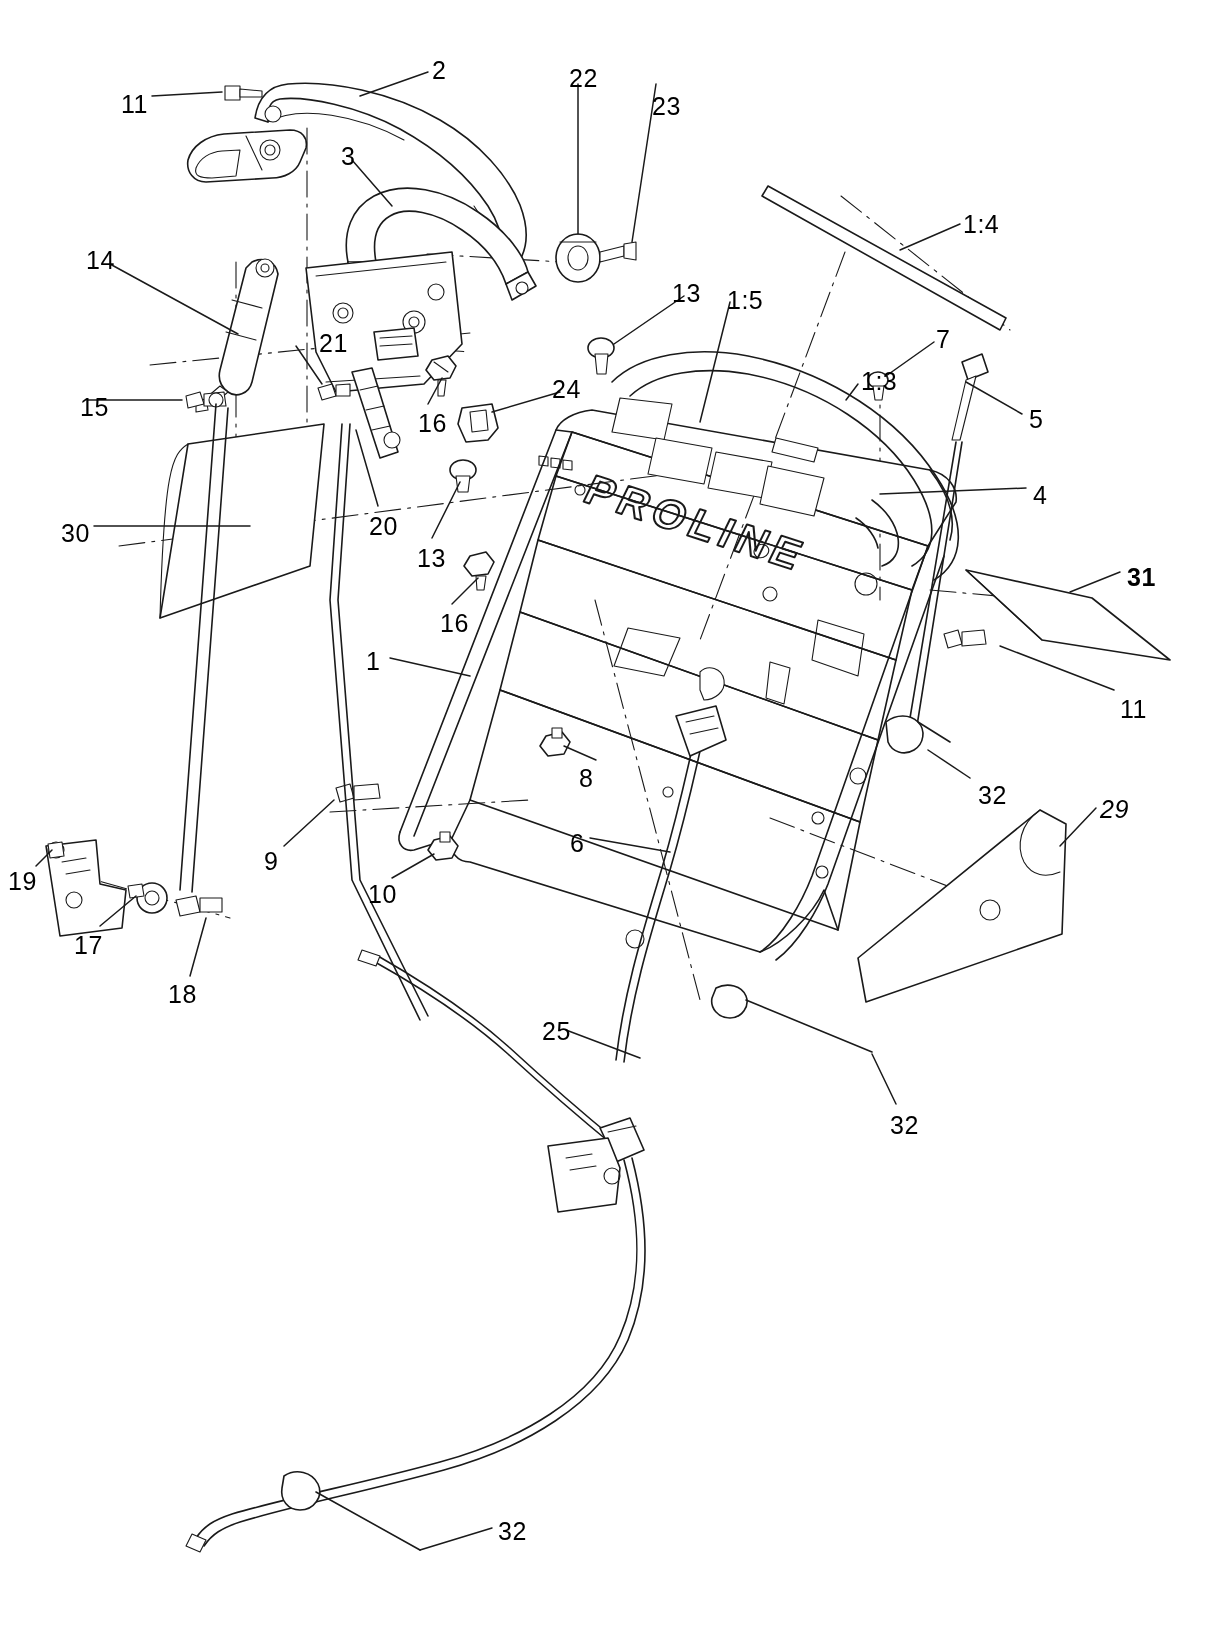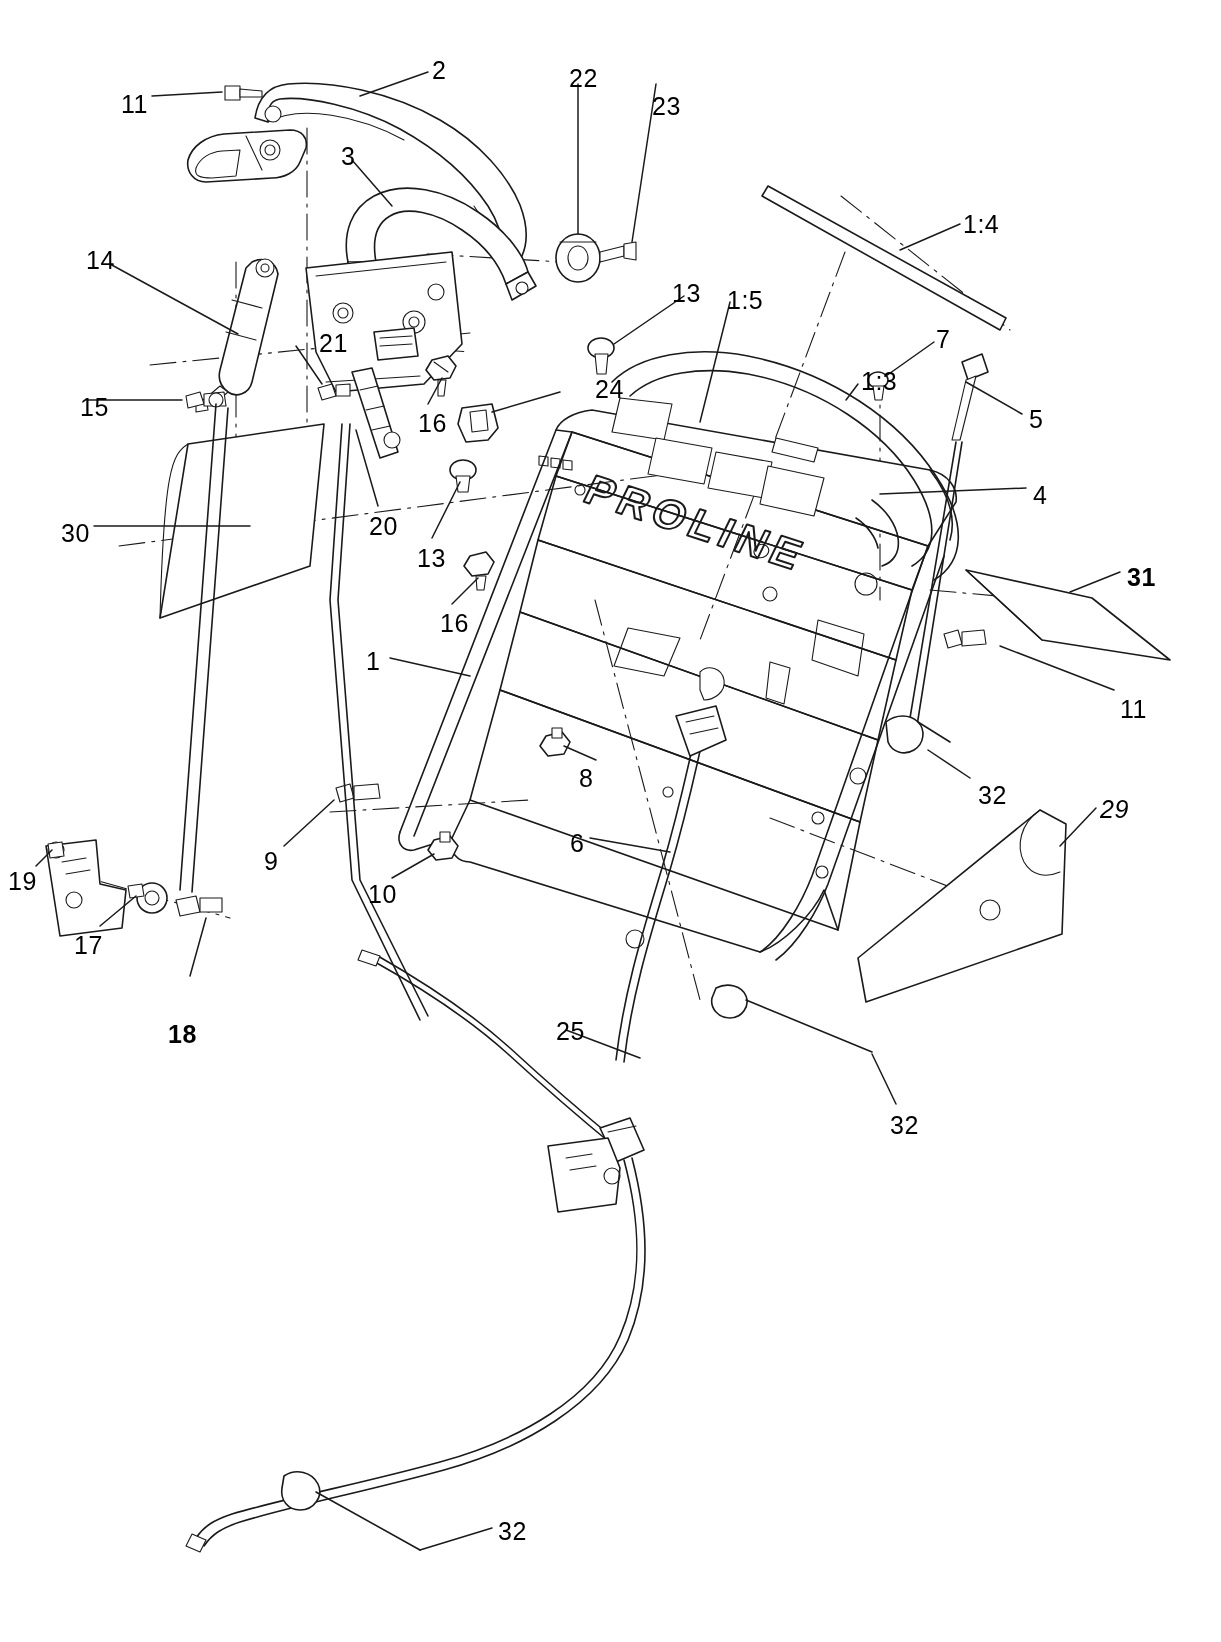--- a/index.html
+++ b/index.html
@@ -407,36 +407,36 @@
   <div class="callout" style="left:341px; top:144px;">3</div>
   <div class="callout" style="left:86px;  top:248px;">14</div>
   <div class="callout" style="left:963px; top:212px;">1:4</div>
   <div class="callout" style="left:672px; top:281px;">13</div>
   <div class="callout" style="left:727px; top:288px;">1:5</div>
   <div class="callout" style="left:843px; top:369px;margin-left:18px;">1:3</div>
   <div class="callout" style="left:936px; top:327px;">7</div>
   <div class="callout" style="left:279px; top:331px;margin-left:40px;">21</div>
   <div class="callout" style="left:56px;  top:395px;margin-left:24px;">15</div>
   <div class="callout" style="left:418px; top:411px;">16</div>
-  <div class="callout" style="left:552px; top:377px;margin-left:43px;">24</div>
+  <div class="callout" style="left:552px; top:377px;">24</div>
   <div class="callout" style="left:1029px;top:407px;">5</div>
   <div class="callout" style="left:1033px;top:483px;">4</div>
   <div class="callout" style="left:61px;  top:521px;text-align:right;">30</div>
   <div class="callout" style="left:369px; top:514px;">20</div>
   <div class="callout" style="left:417px; top:546px;">13</div>
   <div class="callout" style="left:1127px;top:565px;font-weight:bold;">31</div>
   <div class="callout" style="left:440px; top:611px;">16</div>
   <div class="callout" style="left:366px; top:649px;">1</div>
   <div class="callout" style="left:1120px;top:697px;">11</div>
   <div class="callout" style="left:579px; top:766px;">8</div>
   <div class="callout" style="left:978px; top:783px;">32</div>
   <div class="callout" style="left:264px; top:849px;">9</div>
   <div class="callout" style="left:570px; top:831px;">6</div>
   <div class="callout" style="left:1100px;top:797px;font-style:italic;">29</div>
   <div class="callout" style="left:8px;   top:869px;">19</div>
   <div class="callout" style="left:368px; top:882px;">10</div>
   <div class="callout" style="left:74px;  top:933px;">17</div>
-  <div class="callout" style="left:168px; top:1022px;font-weight:bold;">18</div>
-  <div class="callout" style="left:556px; top:1019px;">25</div>
+  <div class="callout" style="left:168px; top:982px;">18</div>
+  <div class="callout" style="left:542px; top:1019px;">25</div>
   <div class="callout" style="left:890px; top:1113px;">32</div>
   <div class="callout" style="left:498px; top:1519px;">32</div>
 
 </div>
 
 </body></html>

